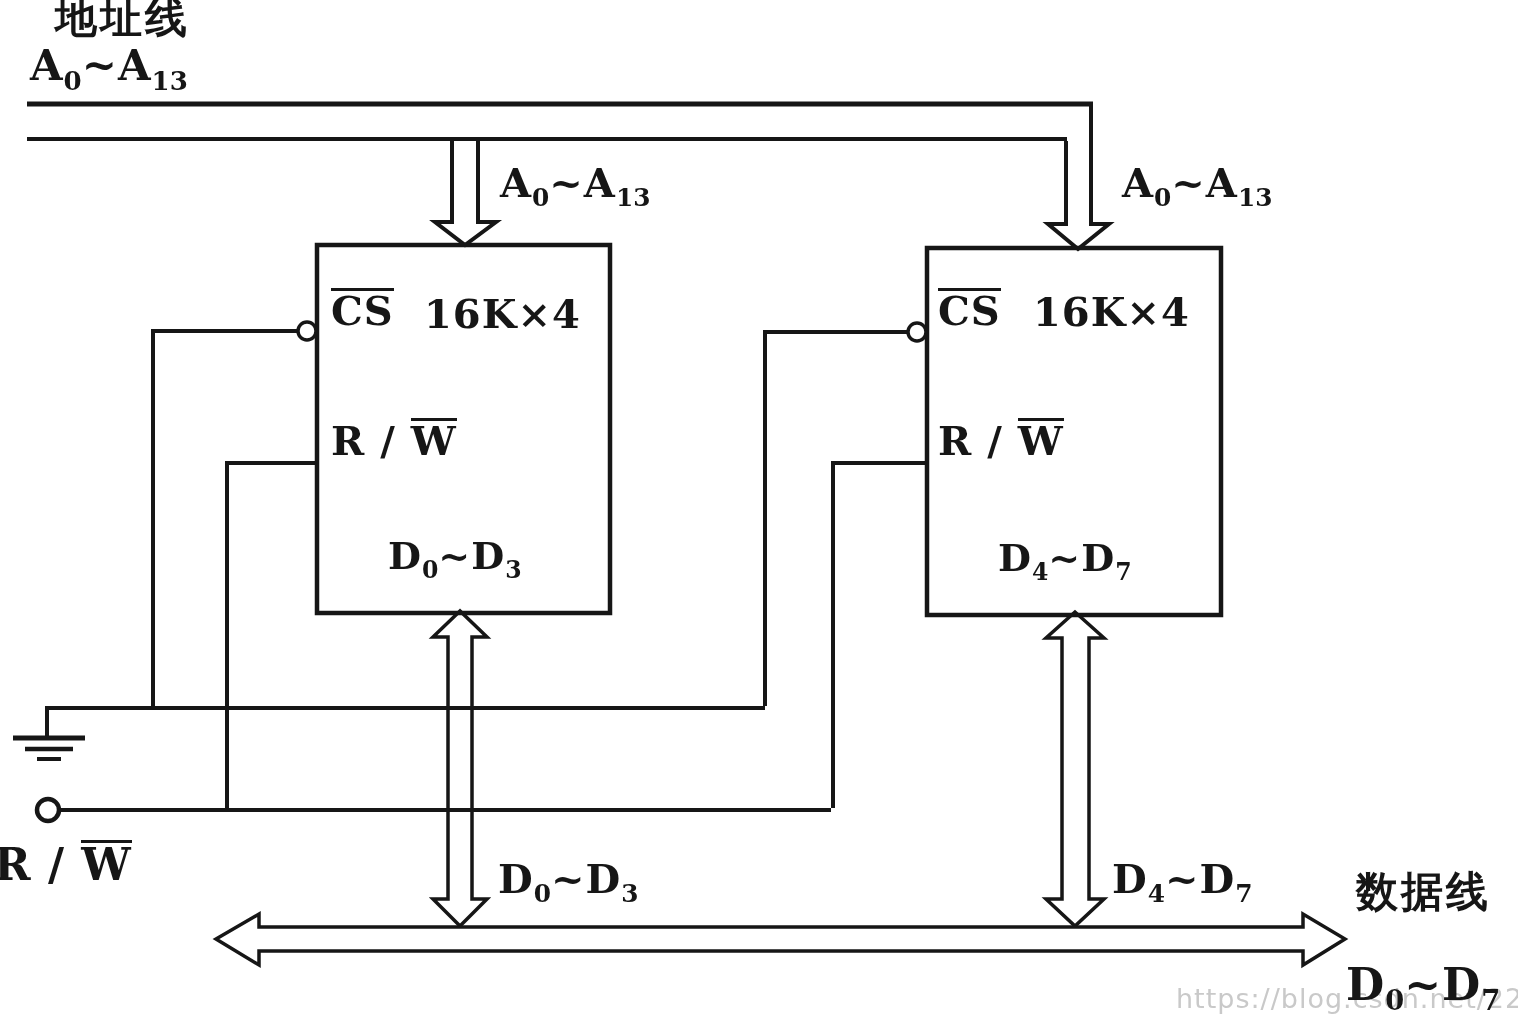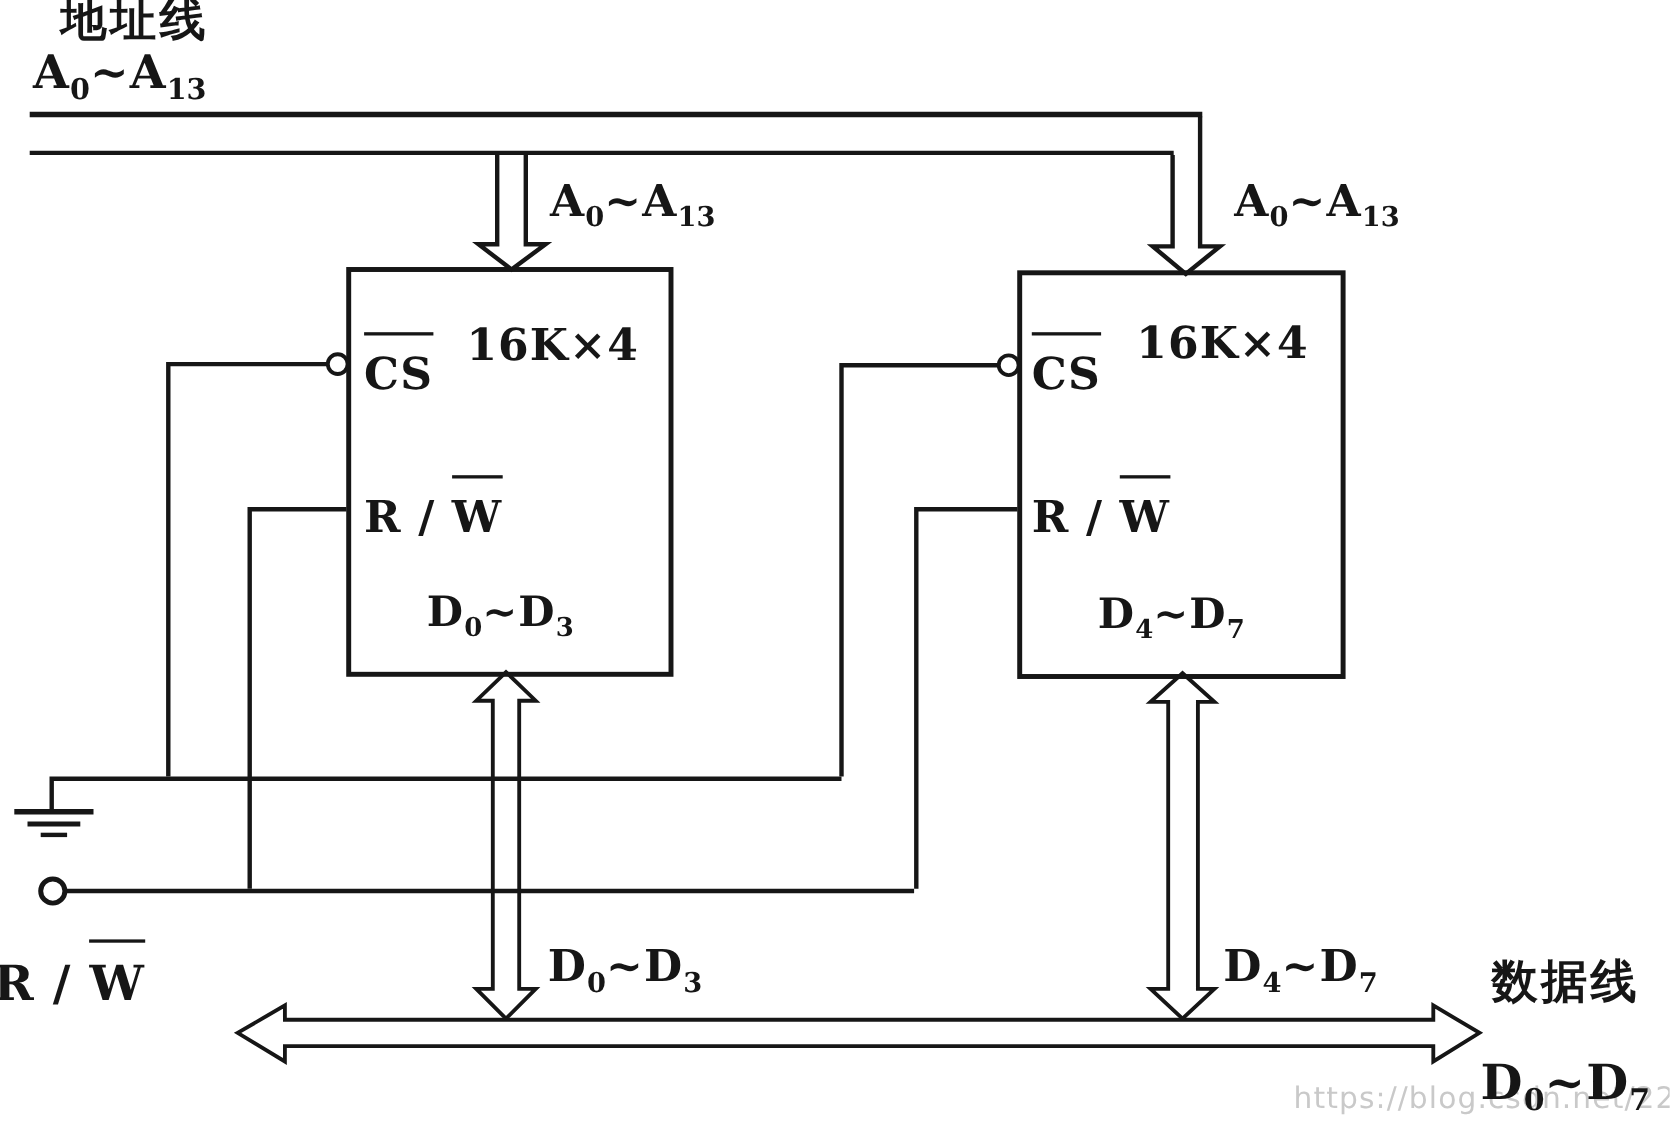--- a/index.html
+++ b/index.html
@@ -6,21 +6,21 @@
   .stage{
     position:relative;width:1518px;height:1026px;background:#ffffff;overflow:hidden;
     font-family:"DejaVu Serif","Liberation Serif",serif;
   }
   .stage svg{position:absolute;left:0;top:0;}
   .lbl{
     position:absolute;color:#161616;font-weight:bold;white-space:nowrap;
     font-size:40px;line-height:1.05;letter-spacing:1px;
   }
   .lbl .sub{font-size:0.62em;vertical-align:-0.38em;letter-spacing:0;}
-  .lbl .ov{display:inline-block;border-top:3px solid #161616;padding-top:16px;line-height:1;margin-top:14px;}
+  .lbl .ov{display:inline-block;border-top:3px solid #161616;padding-top:0;line-height:1;}
   .cn{font-size:42px;letter-spacing:3px;}
   .watermark{
     position:absolute;font-family:"DejaVu Sans","Liberation Sans",sans-serif;
     font-size:27px;font-weight:normal;color:#c9c9c9;letter-spacing:1px;z-index:1;
   }
   .lbl{z-index:2;}
 </style>
 </head>
 <body>
 

